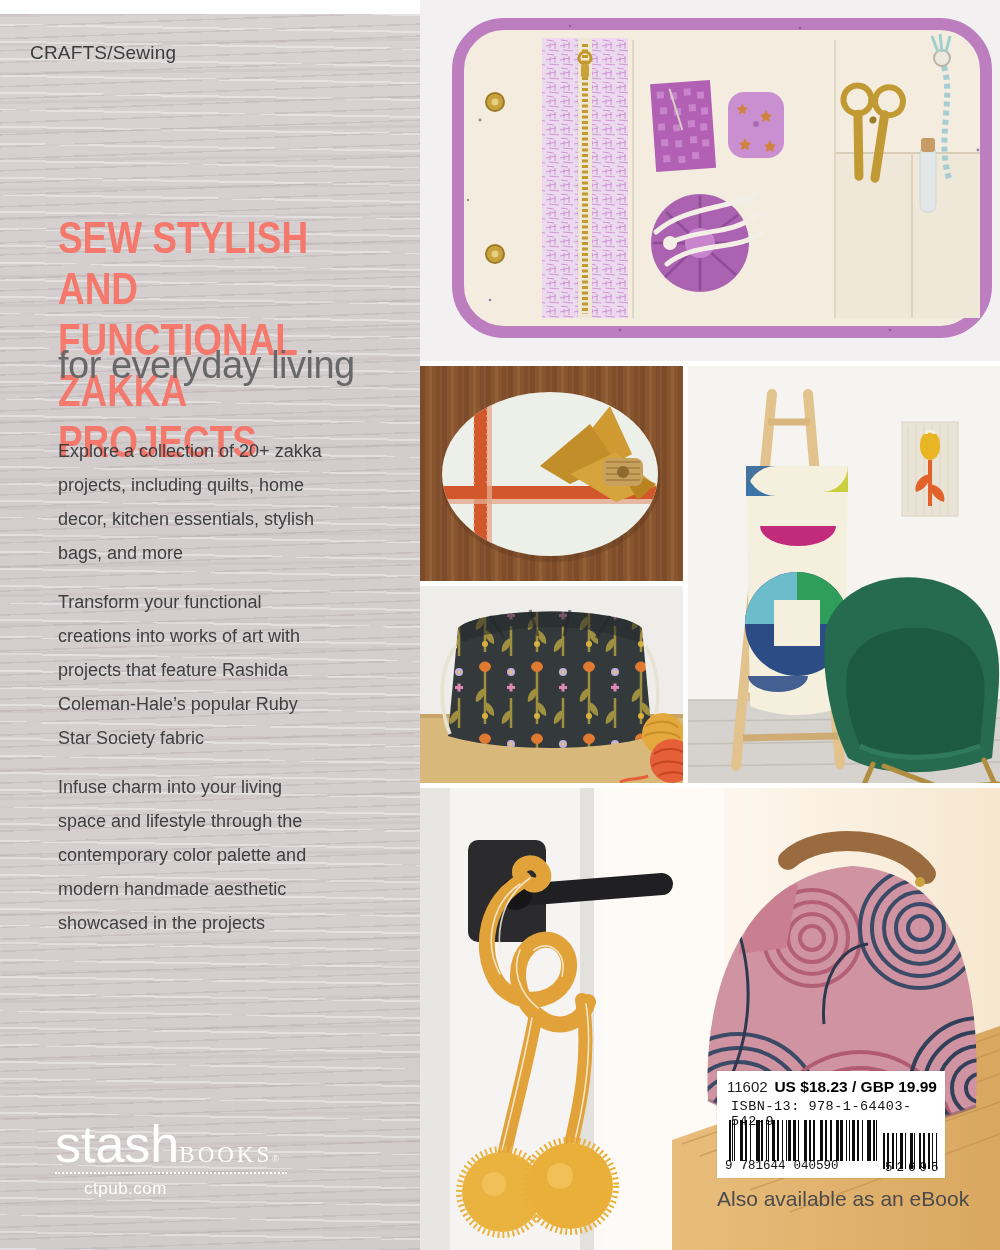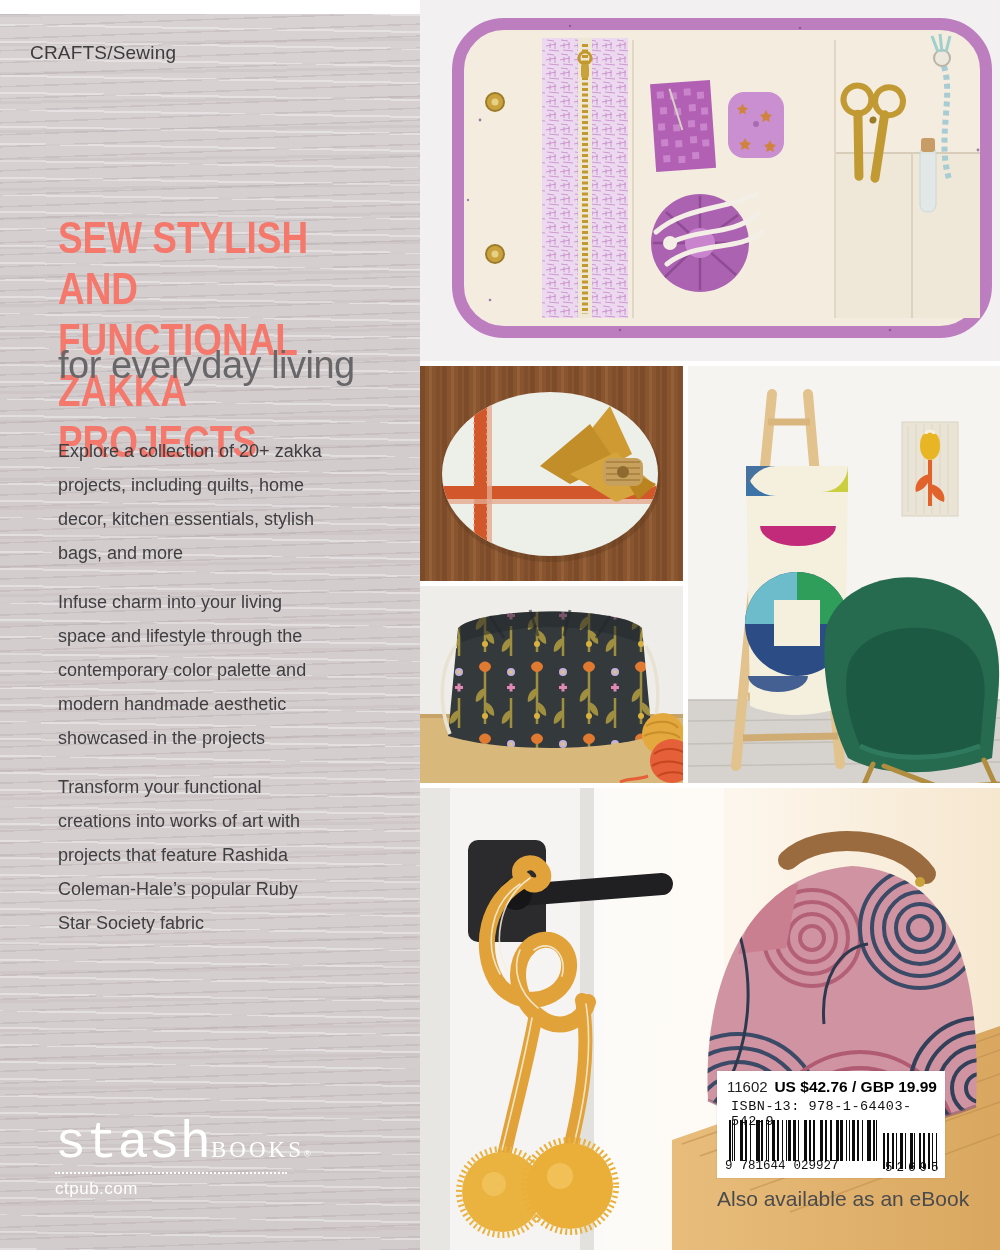--- a/index.html
+++ b/index.html
@@ -17,25 +17,25 @@
   .category{position:absolute;left:30px;top:28px;font-size:19px;color:#3c3c3e;letter-spacing:.2px;}
   .title{position:absolute;left:58px;top:168px;font-weight:bold;font-size:45px;line-height:51px;
          color:#f4796c;white-space:pre-line;transform:scaleX(.82);transform-origin:left top;
          letter-spacing:0;}
   .subtitle{position:absolute;left:58px;top:330px;font-size:38px;color:#67676a;letter-spacing:-.5px;}
   .body-copy{position:absolute;left:58px;top:420px;width:345px;}
   .body-copy p{margin:0 0 15px 0;font-size:18px;line-height:34px;color:#3f3e41;white-space:pre-line;}
 
   .publisher{position:absolute;left:55px;top:1104px;color:#ffffff;}
   .logo-line{white-space:nowrap;}
-  .logo-stash{font-family:Liberation Mono, monospace;font-size:52px;line-height:52px;}
+  .logo-stash{font-family:Liberation Sans, sans-serif;font-size:52px;line-height:52px;}
   .logo-books{font-family:"Liberation Serif","DejaVu Serif",serif;font-size:23px;letter-spacing:3px;}
   .logo-reg{font-size:9px;vertical-align:baseline;}
   .logo-rule{width:232px;border-bottom:2px dotted #ffffff;margin-top:2px;}
-  .logo-url{font-size:17px;margin-top:5px;letter-spacing:.5px;}
+  .logo-url{font-size:17px;margin-top:5px;letter-spacing:.5px;margin-left:29px;}
 
   
   .photo{position:absolute;overflow:hidden;background:#fca5a5;}
   .ph-organizer{left:420px;top:0;width:580px;height:361px;}
   .ph-placemat{left:420px;top:366px;width:263px;height:215px;}
   .ph-bag{left:420px;top:586px;width:263px;height:197px;}
   .ph-room{left:688px;top:366px;width:312px;height:417px;}
   .ph-bottom{left:420px;top:788px;width:580px;height:462px;}
   .photo svg{display:block;}
 
@@ -70,30 +70,30 @@
     <div class="category">CRAFTS/Sewing</div>
     <h1 class="title">SEW STYLISH AND
 FUNCTIONAL
 ZAKKA PROJECTS</h1>
     <div class="subtitle">for everyday living</div>
     <div class="body-copy">
       <p>Explore a collection of 20+ zakka
 projects, including quilts, home
 decor, kitchen essentials, stylish
 bags, and more</p>
+      <p>Transform your functional
+creations into works of art with
+projects that feature Rashida
+Coleman-Hale’s popular Ruby
+Star Society fabric</p>
       <p>Infuse charm into your living
 space and lifestyle through the
 contemporary color palette and
 modern handmade aesthetic
 showcased in the projects</p>
-      <p>Transform your functional
-creations into works of art with
-projects that feature Rashida
-Coleman-Hale’s popular Ruby
-Star Society fabric</p>
     </div>
     <div class="publisher">
       <div class="logo-line">
         <span class="logo-stash">stash</span><span class="logo-books">BOOKS</span><span class="logo-reg">®</span>
       </div>
       <div class="logo-rule"></div>
       <div class="logo-url">ctpub.com</div>
     </div>
   </aside>
 
@@ -434,28 +434,28 @@
           <path d="M404,236 C400,190 420,160 448,156" stroke="#2e3950" stroke-width="3" fill="none"></path>
           <path d="M310,120 C340,190 330,260 300,310" stroke="#2e3950" stroke-width="3" fill="none"></path>
         </g>
         <path d="M288,312 C360,348 470,352 556,318" stroke="#8d5a6b" stroke-width="3" fill="none" opacity=".6"></path>
       </g>
     </svg>
 
     <div class="barcode-box">
       <div class="bc-row1">
         <span class="bc-item">11602</span>
-        <span class="bc-price">US $42.76 / GBP 19.99</span>
+        <span class="bc-price">US $18.23 / GBP 19.99</span>
       </div>
       <div class="bc-isbn">ISBN-13: 978-1-64403-542-9</div>
       <div class="bc-bars-main"></div>
       <div class="bc-digits">
         <span>9</span>
         <span>781644</span>
-        <span>029927</span>
+        <span>040590</span>
       </div>
       <div class="bc-sup-digits">52695</div>
       <div class="bc-bars-sup"></div>
     </div>
     <div class="ebook-note">Also available as an eBook</div>
   </section>
 
 </div>
 
 </body></html>

